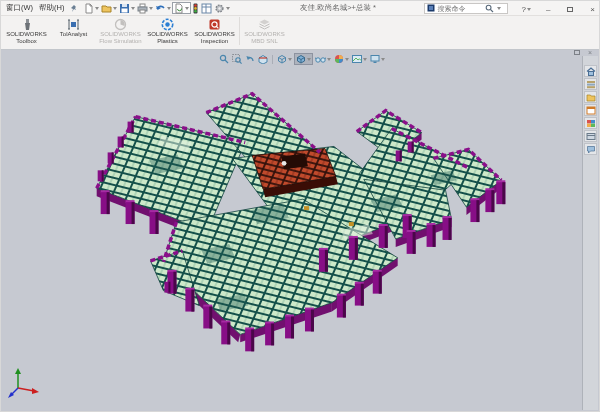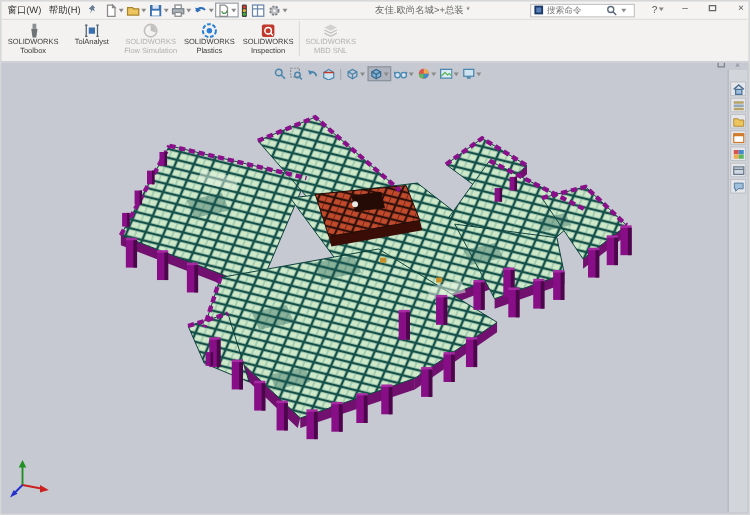--- a/index.html
+++ b/index.html
@@ -9,21 +9,21 @@
   .titlebar{position:absolute;top:0;left:0;right:0;height:14px;background:#f5f4f3;
             border-bottom:1px solid #e2e0de;display:flex;align-items:center;padding:0 2px;z-index:5;}
   .menu-item{font-size:7.5px;color:#333;padding:0 3px;white-space:nowrap;}
   .pin{margin:0 2px;}
   .qbar{display:flex;align-items:center;margin-left:3px;}
   .qbtn{display:flex;align-items:center;padding:0 1px;height:12px;}
   .qbtn.selected{border:1px solid #9aa0a8;background:#fdfdfd;box-sizing:border-box;}
   .caret{width:0;height:0;border-left:2px solid transparent;border-right:2px solid transparent;
          border-top:3px solid #8a8a8a;margin-left:1px;}
   .title{position:absolute;left:50%;transform:translateX(-50%);font-size:7.5px;color:#666;white-space:nowrap;margin-left:38px;}
-  .tb-right{margin-left:auto;display:flex;align-items:flex-start;gap:13px;}
+  .tb-right{margin-left:auto;display:flex;align-items:flex-end;gap:13px;}
   .search-box{display:flex;align-items:center;background:#fff;border:1px solid #c9c7c5;height:11px;
               width:84px;padding:0 2px;gap:2px;box-sizing:border-box;}
   .search-box input{border:0;outline:0;width:46px;font-size:7px;color:#777;background:transparent;padding:0;
                     font-family:"Liberation Sans",sans-serif;}
   .help-btn{display:flex;align-items:center;font-size:8px;color:#555;}
   .winbtn{font-size:8px;color:#555;line-height:8px;padding:0 2px;}
   .restore-glyph{display:inline-block;width:6px;height:5px;border:1px solid #666;box-sizing:border-box;}
   
   .addins{position:absolute;top:14px;left:0;right:0;height:33px;background:#f3f2f1;
           border-bottom:1px solid #c2c6cb;display:flex;align-items:flex-start;padding:1px 2px 0;z-index:4;}

